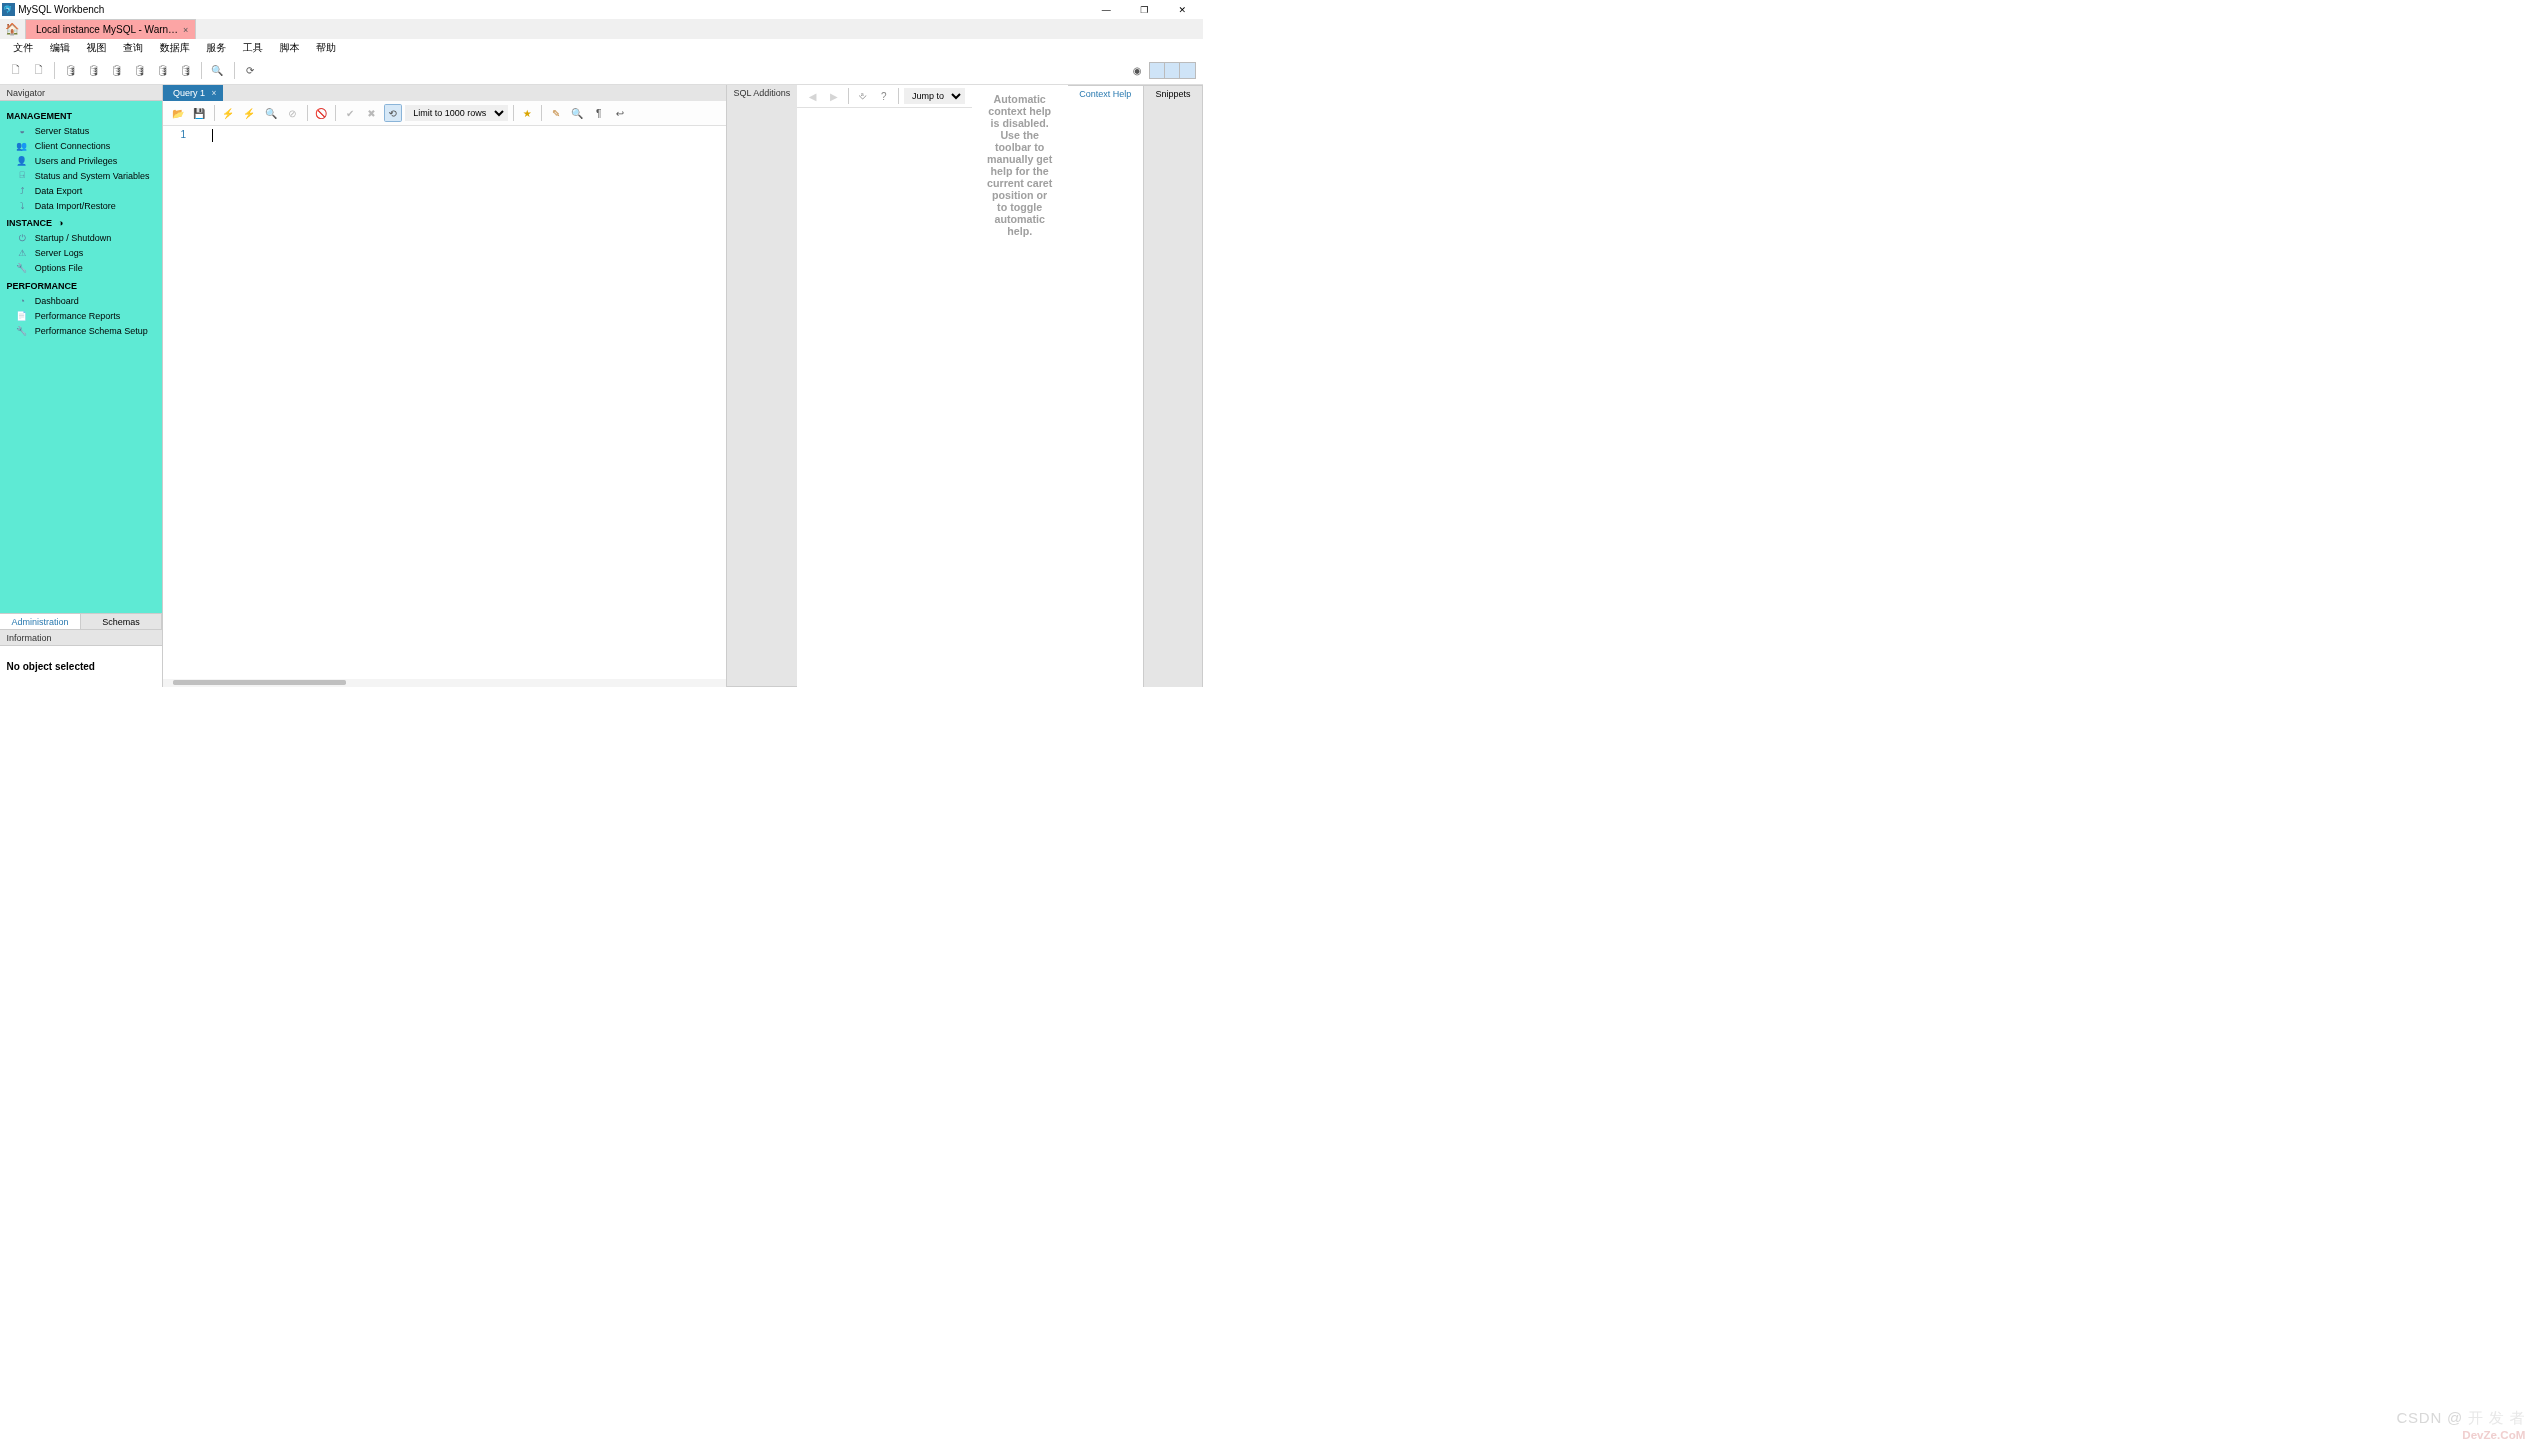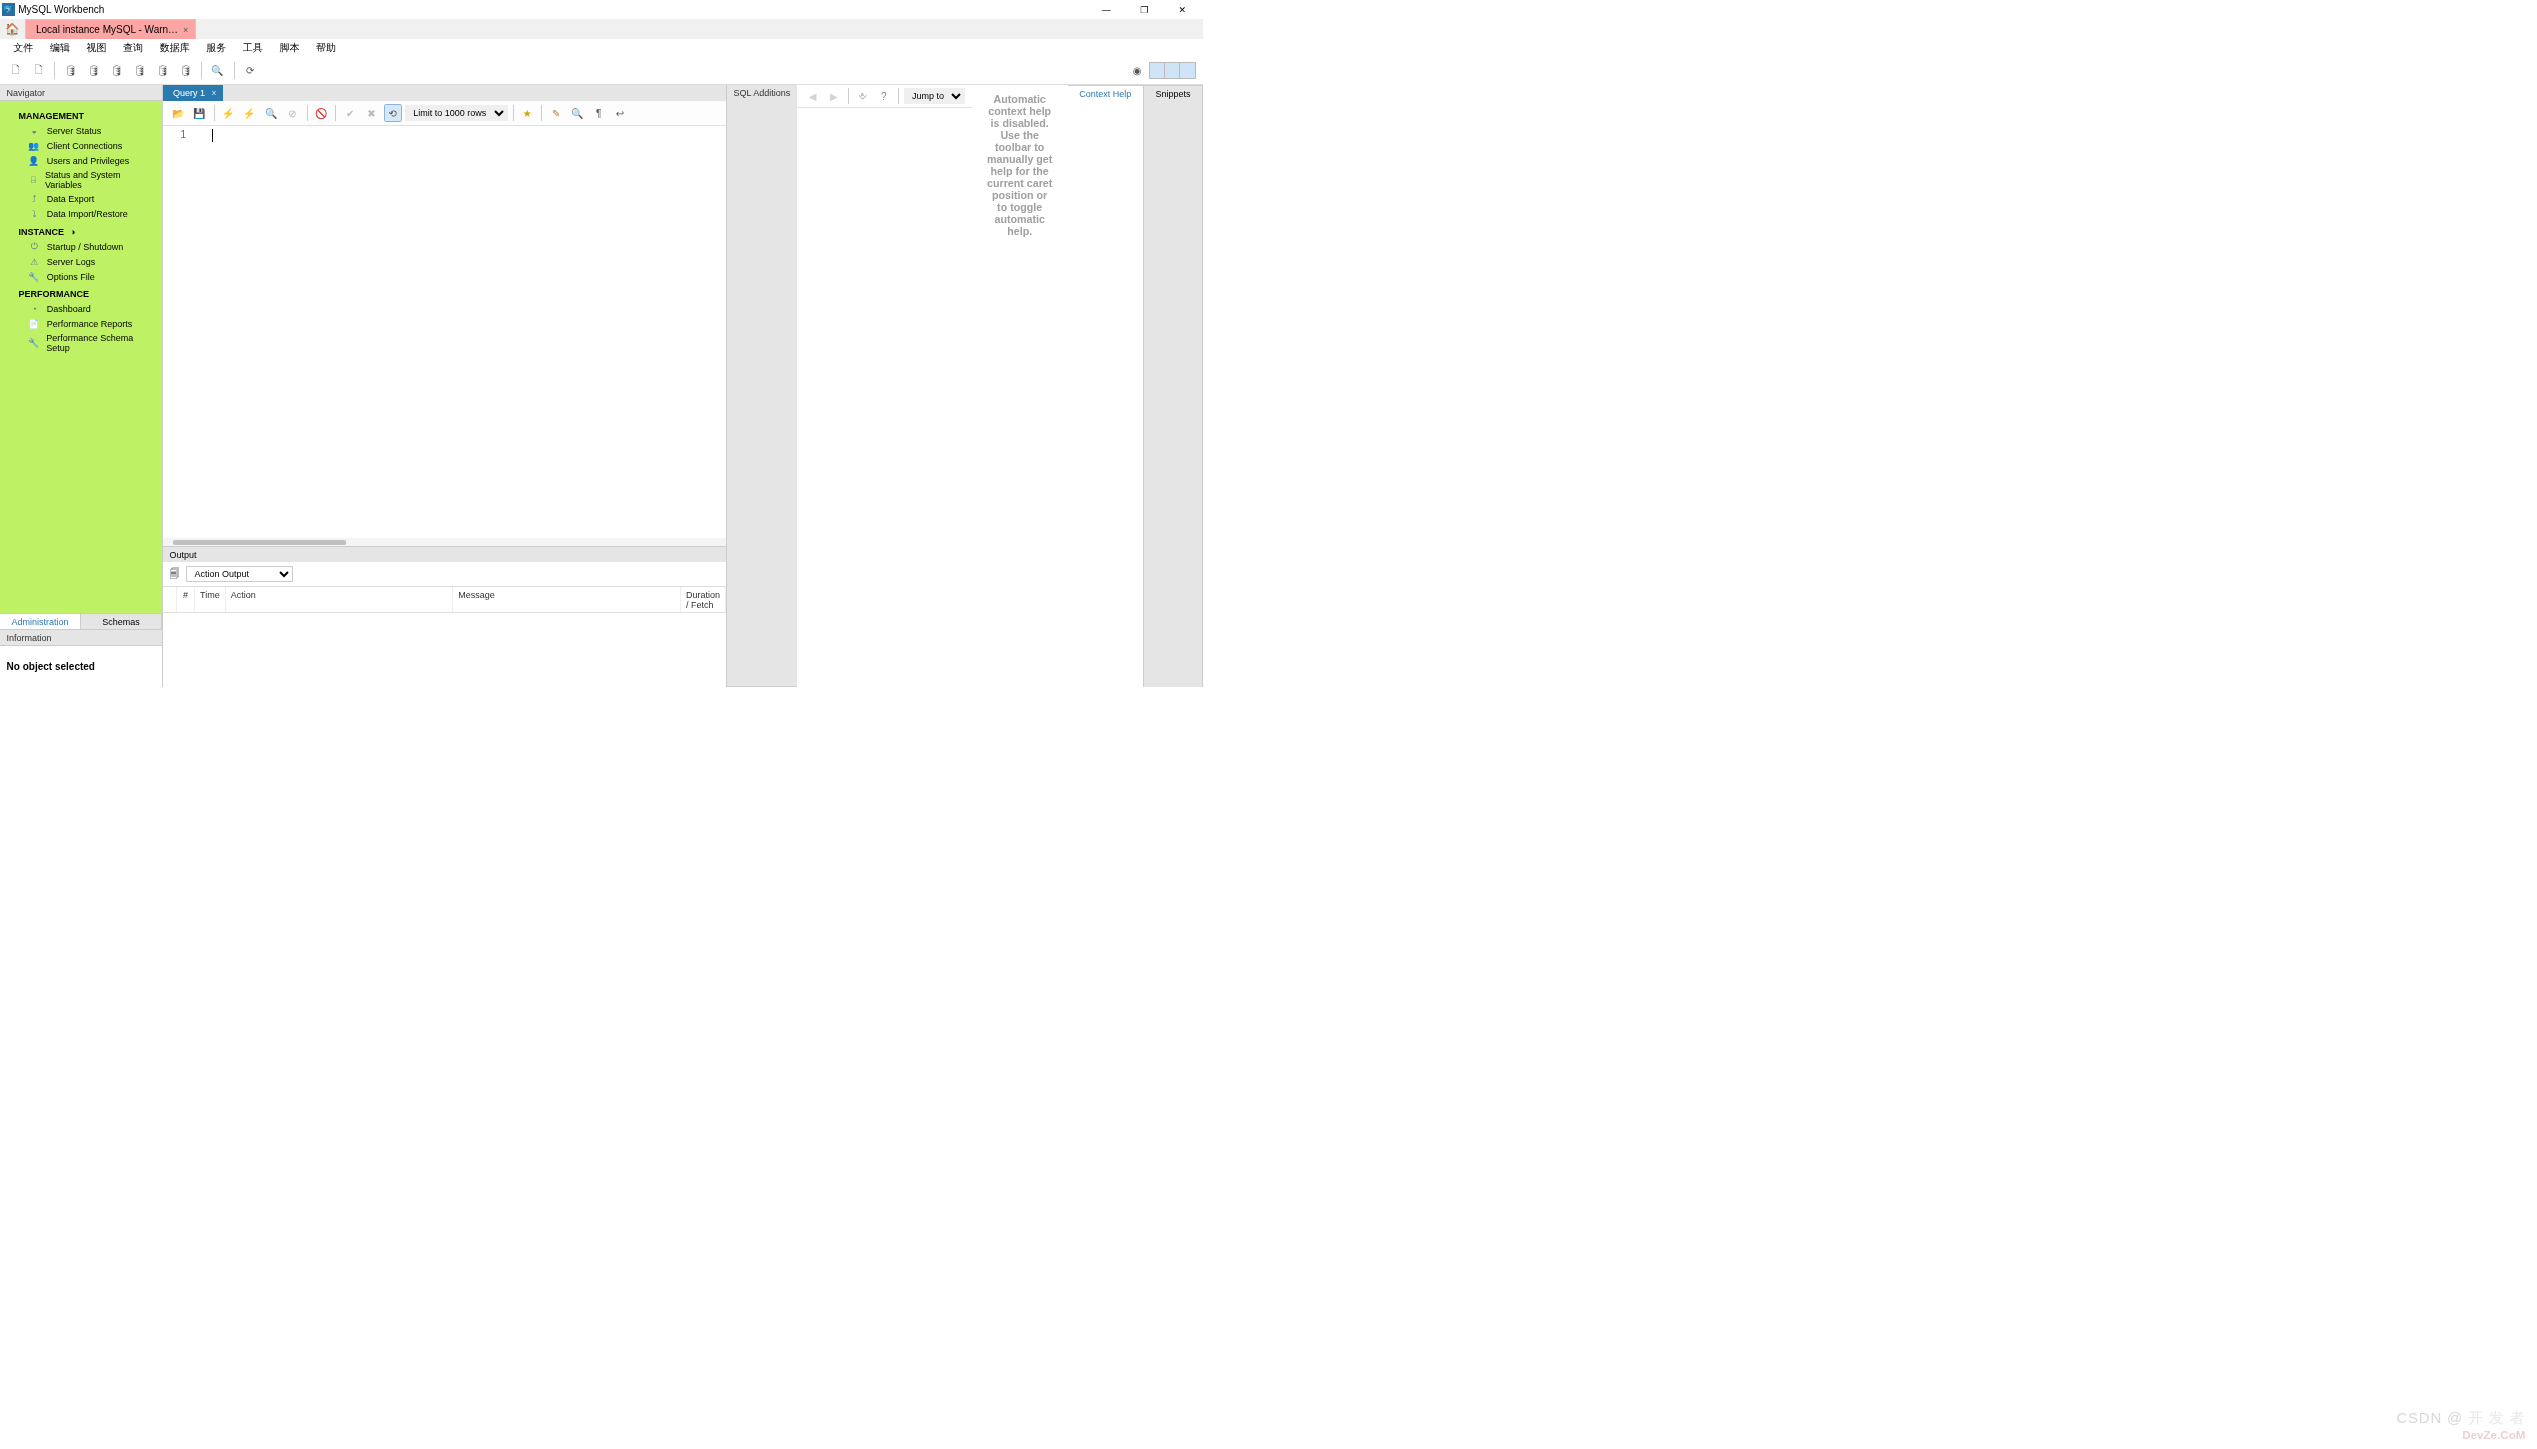--- a/index.html
+++ b/index.html
@@ -34,21 +34,21 @@
 
 .workspace { flex: 1; display: flex; min-height: 0; }
 .left-col { width: 163px; display: flex; flex-direction: column; border-right: 0.8px solid #ccc; }
 .center-col { flex: 1; display: flex; flex-direction: column; min-width: 0; }
 .right-col { width: 477px; display: flex; flex-direction: row; border-left: 0.8px solid #ccc; }
 
 
 .panel-header { background: #e5e5e5; padding: 2.5px 6.6px; font-size: 9px; color: #333; border-bottom: 0.8px solid #ccc; }
 
 
-.navigator { flex: 1; overflow: auto; padding: 5px 12px; background: #bef264; }
+.navigator { flex: 1; overflow: auto; padding: 5px 0; background: #5eead4; }
 .nav-section { font-weight: bold; font-size: 9px; padding: 5px 6.6px 2.5px; color: #000; }
 .nav-section .sec-icon { margin-left: 3.3px; }
 .nav-item { display: flex; align-items: center; gap: 6.6px; padding: 1.7px 6.6px 1.7px 16.5px; font-size: 9px; cursor: pointer; }
 .nav-item .nav-icon { width: 11.6px; height: 11.6px; display: inline-flex; align-items: center; justify-content: center; color: #5a7a9a; font-size: 9px; }
 
 .nav-tabs { display: flex; background: #e5e5e5; border-top: 0.8px solid #ccc; }
 .nav-tab { flex: 1; text-align: center; padding: 2.5px 0; font-size: 9px; border-right: 0.8px solid #ccc; cursor: pointer; }
 .nav-tab.active { color: #2a7ab0; background: #fff; }
 
 .info-panel { border-top: 0.8px solid #ccc; }
@@ -270,38 +270,20 @@
         <div>1</div>
       </div>
       <div class="editor">
         <div class="caret-line"></div>
       </div>
     </div>
     <div class="h-scroll">
         <div class="thumb"></div>
       </div>
 
-    <div class="output-panel">
-      <div class="output-header">Output</div>
-      <div class="output-selector-row">
-        <span>🗐</span>
-        <select class="output-type-select">
-          <option>Action Output</option>
-        </select>
-      </div>
-      <div class="output-grid-header">
-        <div class="ogh c0"></div>
-        <div class="ogh c1">#</div>
-        <div class="ogh c2">Time</div>
-        <div class="ogh c3">Action</div>
-        <div class="ogh c4">Message</div>
-        <div class="ogh c5">Duration / Fetch</div>
-      </div>
-      <div class="output-rows"></div>
-    </div>
   </div>
 
   <div class="right-col">
     <div class="panel-header">SQL Additions</div>
     <div class="add-toolbar">
       <div class="add-tb-btn disabled">◀</div>
       <div class="add-tb-btn disabled">▶</div>
       <div class="tb-sep"></div>
       <div class="add-tb-btn">⎀</div>
       <div class="add-tb-btn">?</div>

